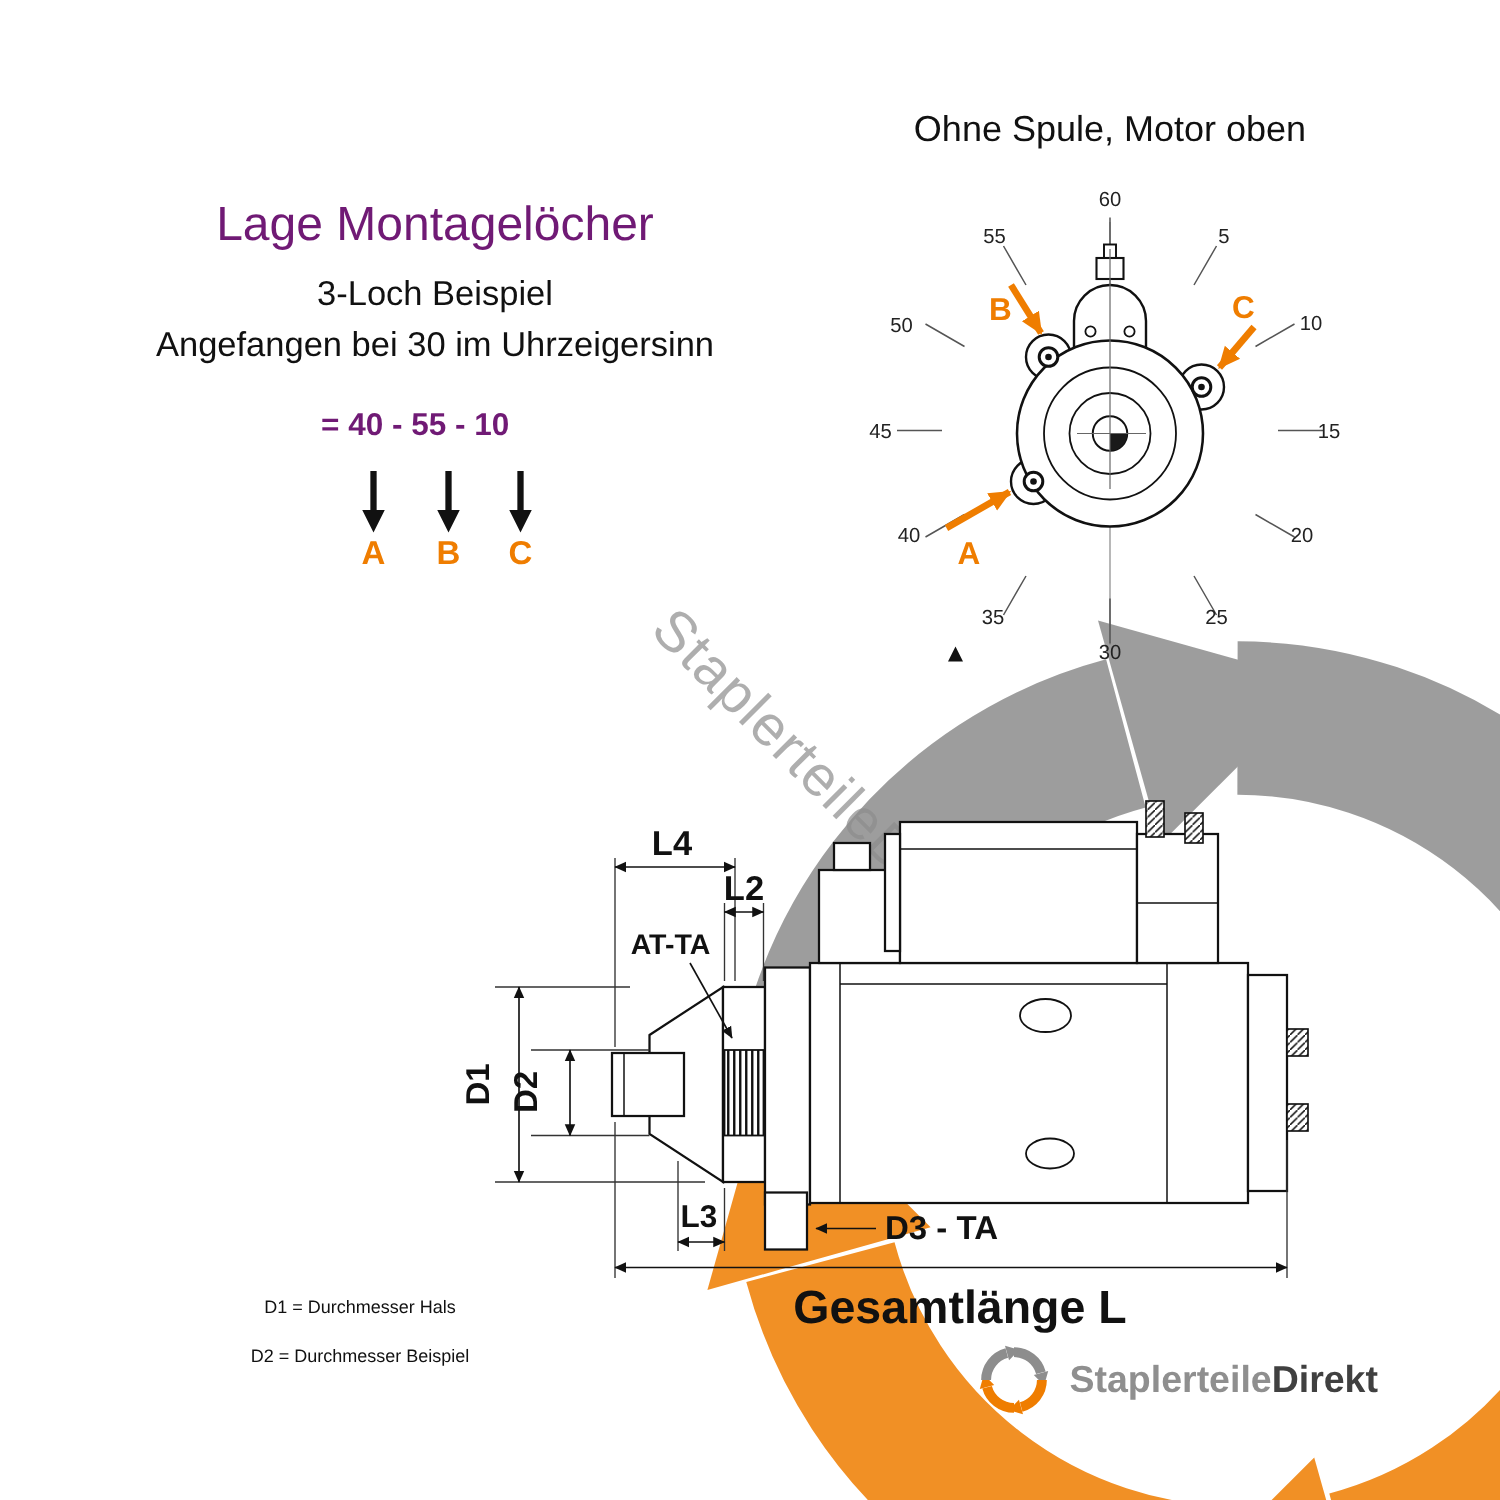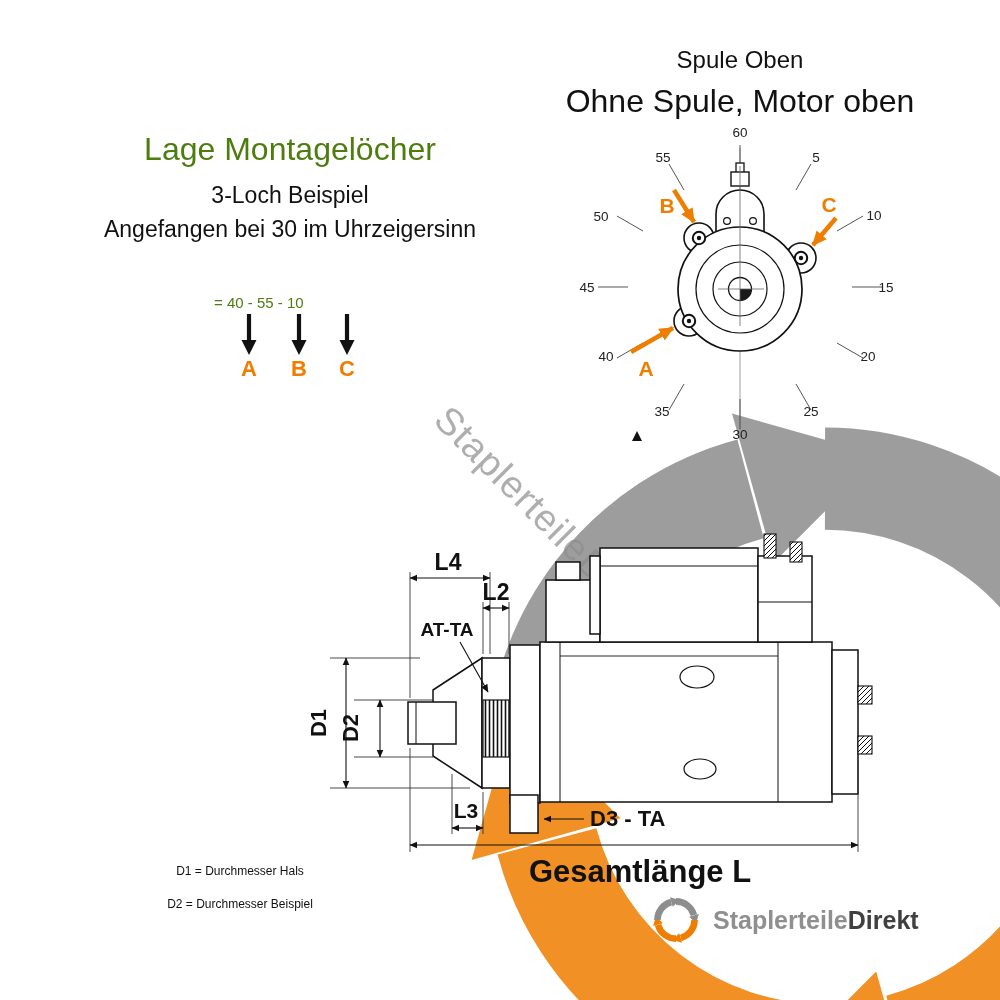--- a/index.html
+++ b/index.html
@@ -1,27 +1,27 @@
 <!DOCTYPE html>
 <html><head>
 <meta charset="utf-8">
 <style>
   html,body{margin:0;padding:0;background:#ffffff;}
   .canvas{position:relative;width:1000px;height:1000px;background:#ffffff;overflow:hidden;
           font-family:"Liberation Sans","DejaVu Sans",sans-serif;color:#111;}
   .abs{position:absolute;}
   .ctr{text-align:center;}
-  .orange{color:#4d7c0f;}
+  .orange{color:#701a75;}
 
   .cap1{left:565px;top:46px;width:350px;font-size:24px;}
-  .cap2{left:545px;top:83px;width:390px;font-size:32px;}
+  .cap2{left:545px;top:73px;width:390px;font-size:24px;}
   .title{left:70px;top:131px;width:440px;font-size:32px;font-weight:500;}
   .sub1{left:70px;top:182px;width:440px;font-size:23px;}
   .sub2{left:55px;top:216px;width:470px;font-size:23px;}
-  .formula{left:214px;top:294px;font-size:15px;font-weight:400;white-space:nowrap;}
+  .formula{left:214px;top:272px;font-size:21px;font-weight:700;white-space:nowrap;}
   .abc{position:absolute;top:356px;font-size:22px;font-weight:bold;color:#ef7d00;transform:translateX(-50%);}
   .startpunkt{left:592px;top:461px;width:300px;font-size:30px;font-weight:500;}
   .legend{left:85px;top:811px;width:310px;font-size:12px;line-height:33px;margin-top:44px;}
 
   .watermark{left:456px;top:398px;transform:rotate(45deg);transform-origin:0 0;
              font-size:38px;font-weight:500;letter-spacing:1px;color:#9b9b9b;opacity:.8;white-space:nowrap;}
 
   svg.art{position:absolute;left:0;top:0;}
   svg text{font-family:"Liberation Sans","DejaVu Sans",sans-serif;}
 
@@ -192,21 +192,20 @@
         <text x="447" y="636" font-size="19" font-weight="bold">AT-TA</text>
         <text x="326" y="723" font-size="22" font-weight="bold" transform="rotate(-90 326 723)">D1</text>
         <text x="358" y="728" font-size="22" font-weight="bold" transform="rotate(-90 358 728)">D2</text>
         <text x="466" y="818" font-size="21" font-weight="bold">L3</text>
         <text x="590" y="826" font-size="22" font-weight="bold" text-anchor="start">D3 - TA</text>
         <text x="640" y="882" font-size="31" font-weight="600">Gesamtlänge L</text>
       </g>
     </g>
   </svg>
 
-  <div class="abs ctr cap1">Spule Oben</div>
   <div class="abs ctr cap2">Ohne Spule, Motor oben</div>
 
   <div class="abs ctr title orange">Lage Montagelöcher</div>
   <div class="abs ctr sub1">3-Loch Beispiel</div>
   <div class="abs ctr sub2">Angefangen bei 30 im Uhrzeigersinn</div>
 
   <div class="abs formula orange">= 40 - 55 - 10</div>
   <span class="abc" style="left:249px;">A</span>
   <span class="abc" style="left:299px;">B</span>
   <span class="abc" style="left:347px;">C</span>

